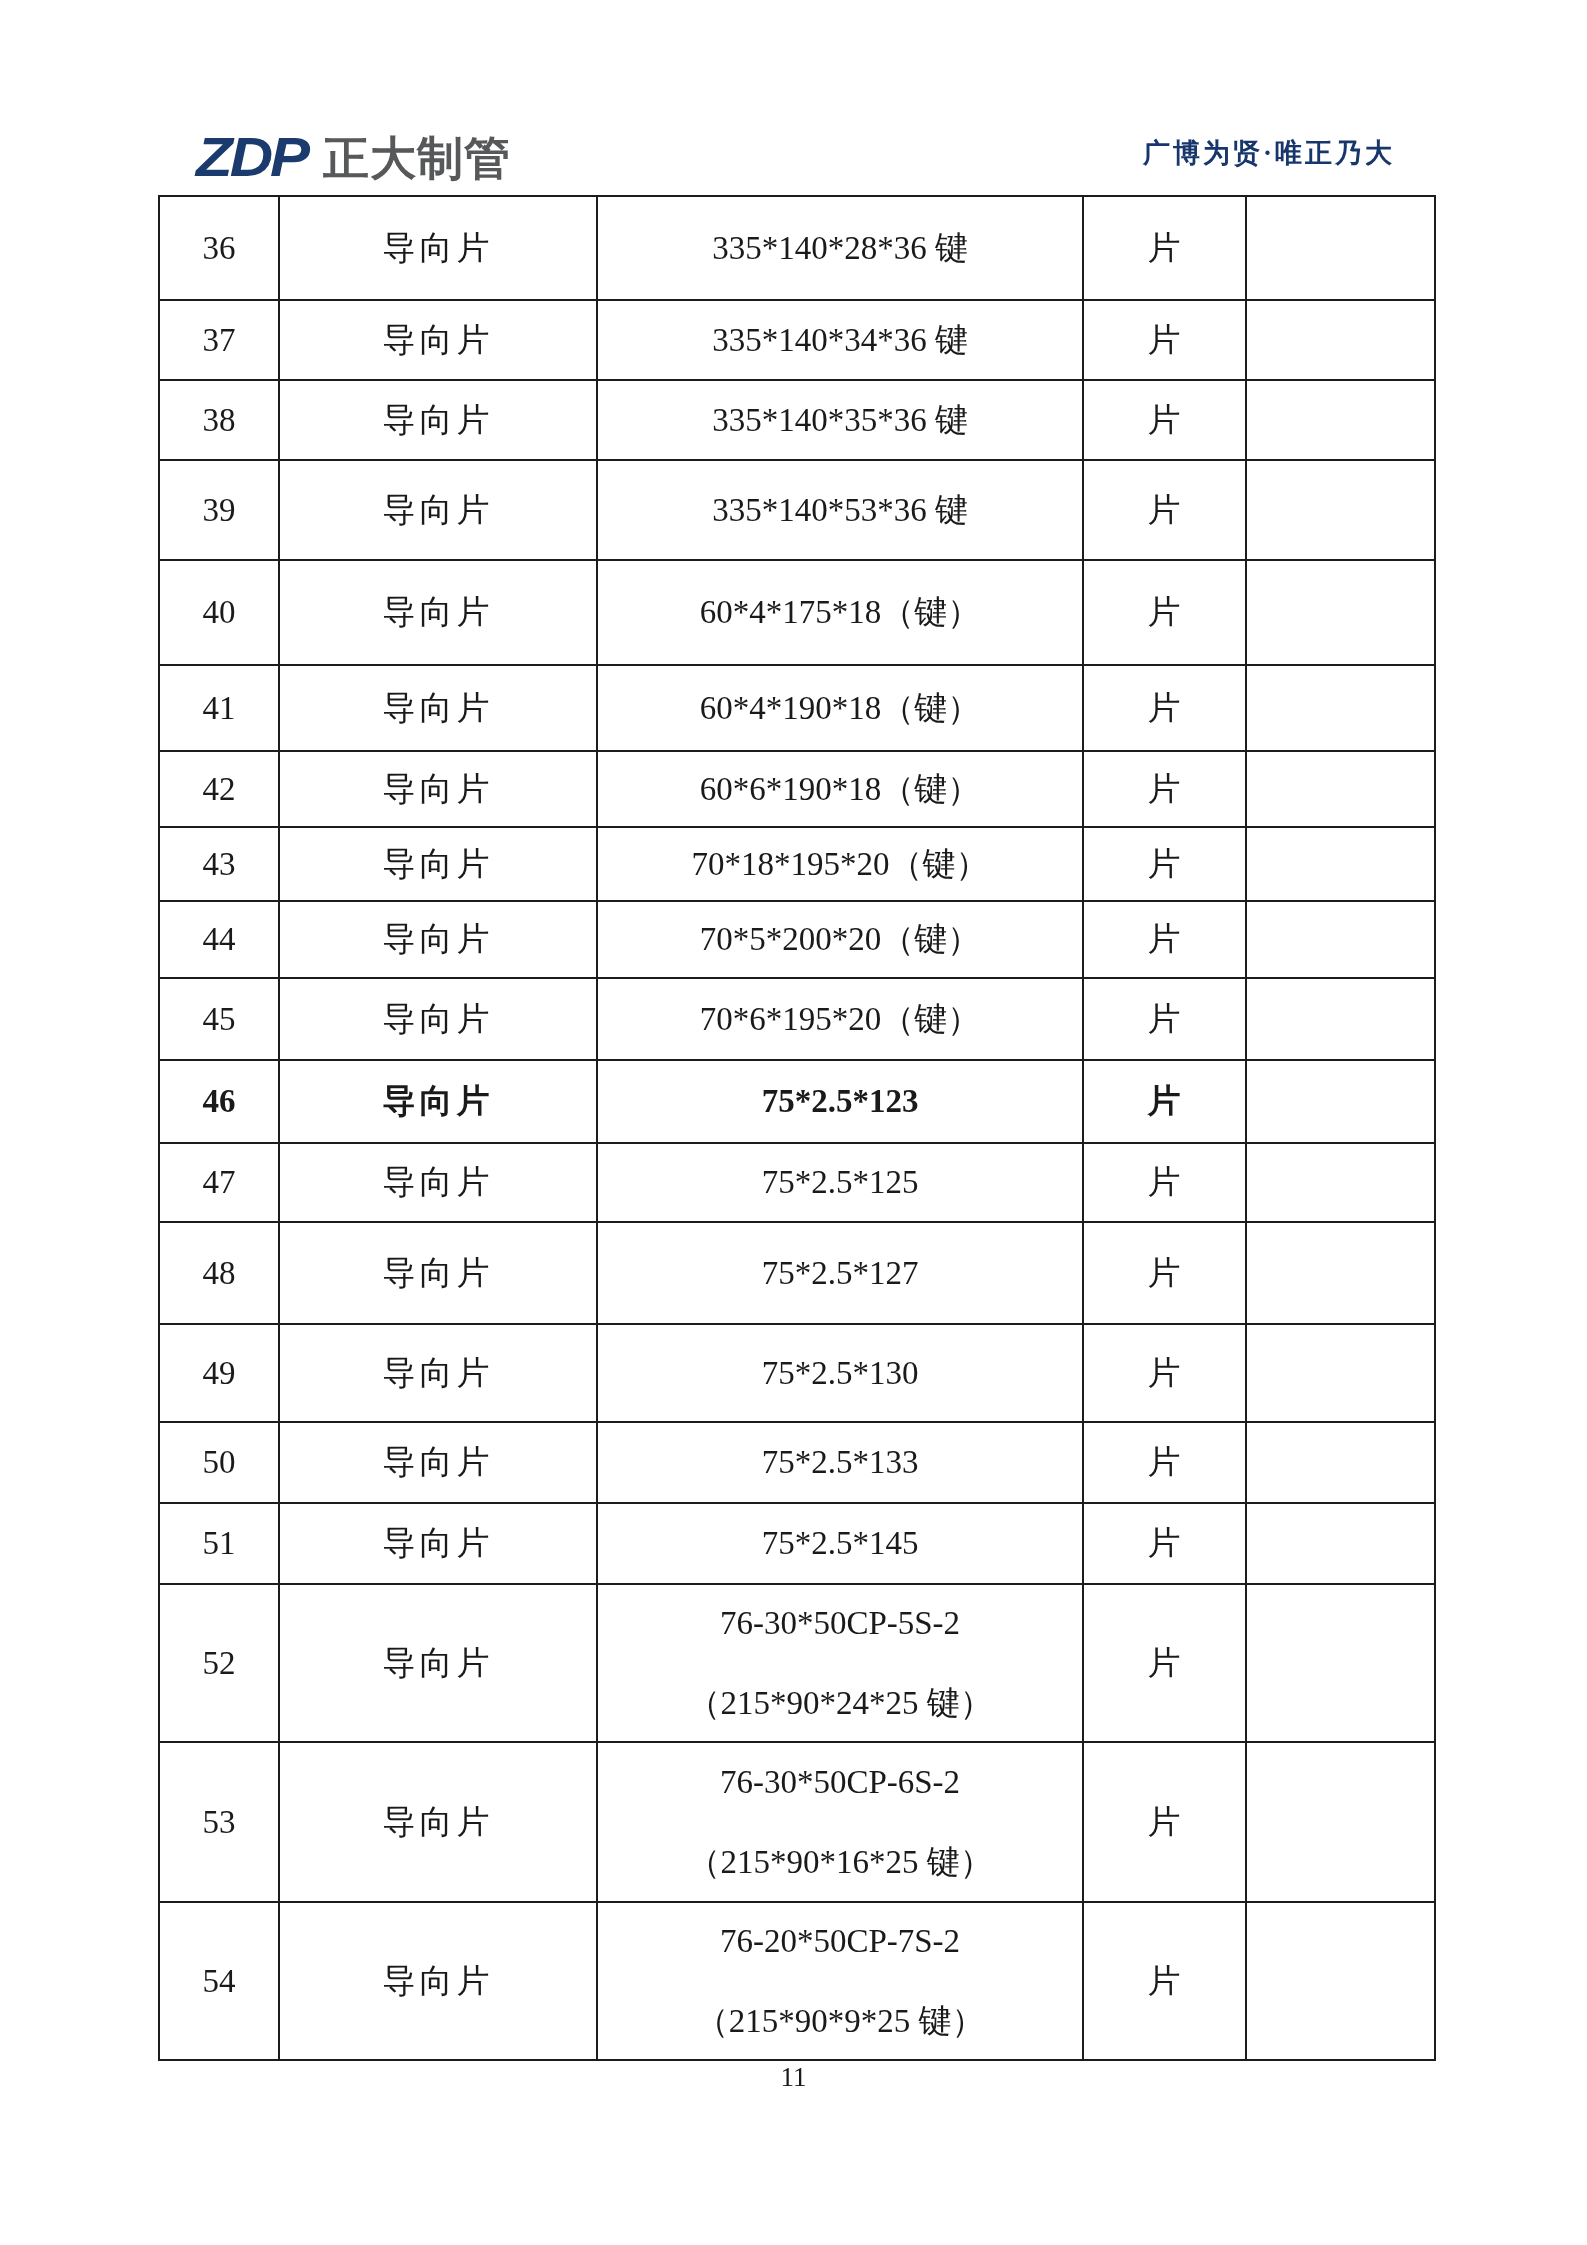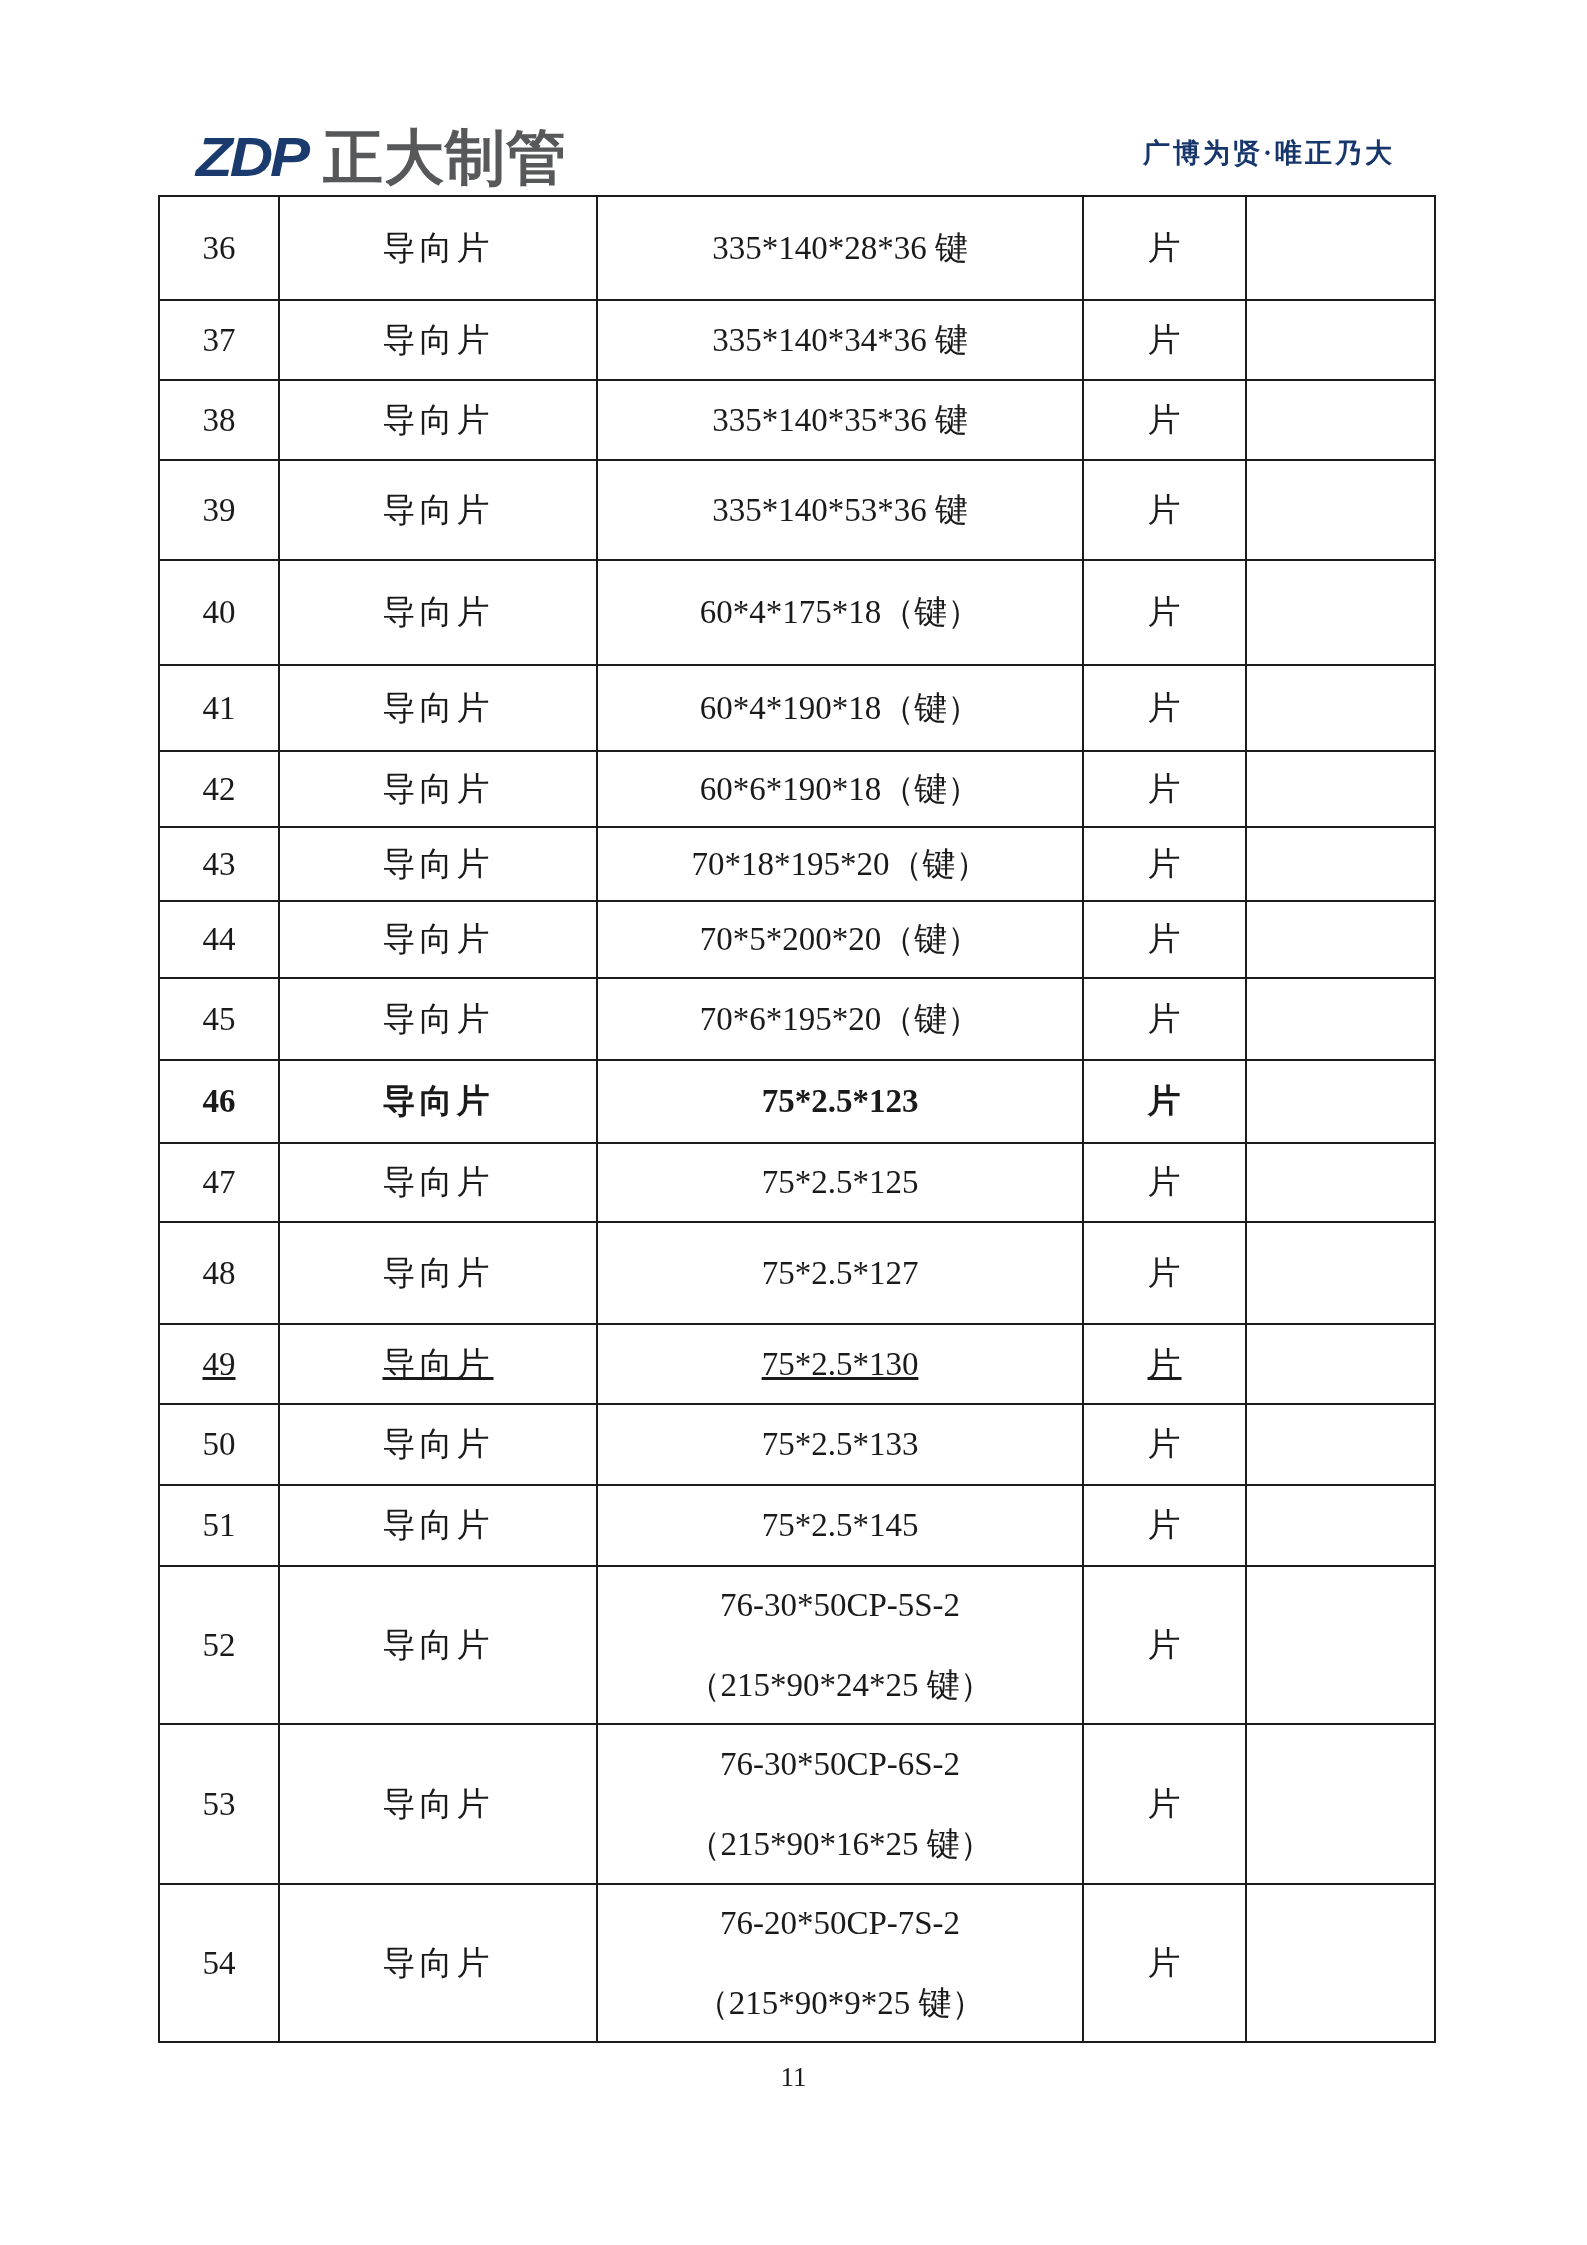--- a/index.html
+++ b/index.html
@@ -23,21 +23,21 @@
     font-family:"Liberation Sans","DejaVu Sans",sans-serif;
     font-weight:800;font-style:italic;
     font-size:60px;line-height:1;
     letter-spacing:-3px;
     color:#1b3b6f;
     transform:scaleY(0.92);
   }
   .logo-cn{
     font-family:"Liberation Sans","DejaVu Sans",sans-serif;
     font-weight:800;
-    font-size:60px;line-height:1;
+    font-size:46px;line-height:1;
     letter-spacing:1px;
     color:#57585a;
   }
   .slogan{
     position:absolute;right:192px;top:140px;
     font-size:27px;line-height:1;
     font-weight:700;
     letter-spacing:3px;
     color:#17366b;
     white-space:nowrap;
@@ -233,21 +233,21 @@
     <td class="c-no">48</td>
     <td class="c-name">导向片</td>
     <td class="c-spec">
             <div class="spec-wrap">
               <div class="spec-line">75*2.5*127</div>
             </div>
           </td>
     <td class="c-unit">片</td>
     <td class="c-note"></td>
   </tr>
-        <tr style="height: 80px; text-decoration: underline;">
+        <tr style="height: 98px;">
     <td class="c-no">49</td>
     <td class="c-name">导向片</td>
     <td class="c-spec">
             <div class="spec-wrap">
               <div class="spec-line">75*2.5*130</div>
             </div>
           </td>
     <td class="c-unit">片</td>
     <td class="c-note"></td>
   </tr>

